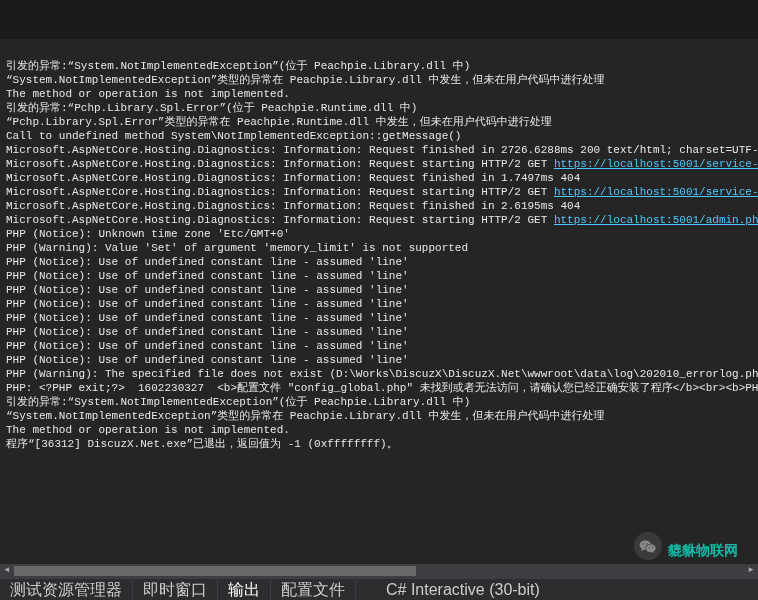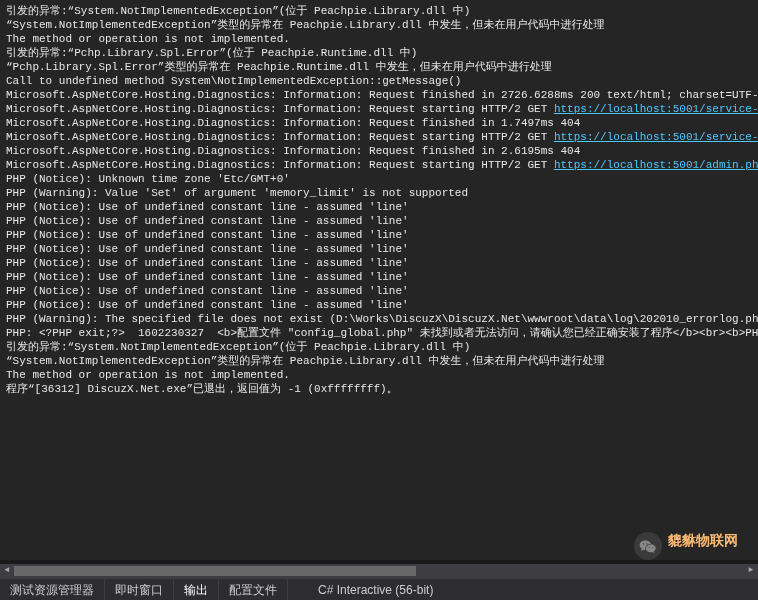--- a/index.html
+++ b/index.html
@@ -10,24 +10,25 @@
     color: #e8e8e8;
     width: 758px;
     height: 600px;
     overflow: hidden;
     position: relative;
   }
   .console {
     background: #252526;
     width: 100%;
     height: 560px;
-    padding: 4px 6px;
+    padding: 20px 6px;
     overflow: hidden;
     white-space: pre;
     line-height: 14px;
+    margin-top: 39px;
   }
   .line { white-space: pre; }
   a.link { color: #4ec9ff; text-decoration: underline; cursor: pointer; }
   .scrollbar {
     position: absolute;
     left: 0;
     right: 0;
     bottom: 22px;
     height: 14px;
     background: #3e3e42;
@@ -59,21 +60,21 @@
   .tabbar {
     position: absolute;
     left: 0;
     right: 0;
     bottom: 0;
     height: 22px;
     background: #2d2d30;
     display: flex;
     align-items: center;
     font-family: 'Microsoft YaHei', sans-serif;
-    font-size: 12px;
+    font-size: 16px;
     color: #ccc;
     border-top: 1px solid #3e3e42;
   }
   .tab {
     padding: 0 10px;
     height: 22px;
     line-height: 22px;
     border-right: 1px solid #3e3e42;
     cursor: pointer;
   }
@@ -81,24 +82,24 @@
   .status {
     margin-left: 20px;
     padding: 0 10px;
     color: #ccc;
   }
   .watermark {
     position: absolute;
     right: 20px;
     bottom: 40px;
     display: flex;
-    align-items: flex-start;
+    align-items: flex-end;
     font-family: 'Microsoft YaHei', sans-serif;
     font-size: 14px;
-    color: #fdba74;
+    color: #14b8a6;
     font-weight: bold;
   }
   .wm-icon {
     width: 28px;
     height: 28px;
     border-radius: 50%;
     background: #3a3a3a;
     margin-right: 6px;
     display: flex;
     align-items: center;
@@ -117,21 +118,21 @@
     <div class="scroll-thumb"></div>
   </div>
   <div class="scroll-right">►</div>
 </div>
 
 <div class="tabbar" id="tabbar">
 <div class="tab">测试资源管理器</div>
     <div class="tab">即时窗口</div>
     <div class="tab active">输出</div>
     <div class="tab">配置文件</div>
-    <div class="status">C# Interactive (56-bit)</div>
+    <div class="status">C# Interactive (30-bit)</div>
   </div>
 
 <div class="watermark">
   <div class="wm-icon">
     <svg viewBox="0 0 24 20">
         <path d="M8 2C3.6 2 0 4.9 0 8.5c0 2 1.1 3.8 2.9 5L2 17l3.4-1.7c.8.2 1.7.3 2.6.3h.4c-.2-.6-.3-1.3-.3-2 0-3.6 3.5-6.5 7.9-6.5h.3C15.5 4 12 2 8 2zm-2.5 4c.6 0 1 .4 1 1s-.4 1-1 1-1-.4-1-1 .4-1 1-1zm5 0c.6 0 1 .4 1 1s-.4 1-1 1-1-.4-1-1 .4-1 1-1zM16 8c-3.9 0-7 2.5-7 5.5S12.1 19 16 19c.8 0 1.5-.1 2.2-.3l2.8 1.3-.8-2.6c1.7-1 2.8-2.6 2.8-4.4 0-3-3.1-5.5-7-5.5zm-2.3 3.5c.5 0 .8.4.8.8s-.4.8-.8.8-.8-.4-.8-.8.4-.8.8-.8zm4.6 0c.5 0 .8.4.8.8s-.4.8-.8.8-.8-.4-.8-.8.4-.8.8-.8z"></path>
       </svg>
   </div>
   <span>貔貅物联网</span>
 </div>

